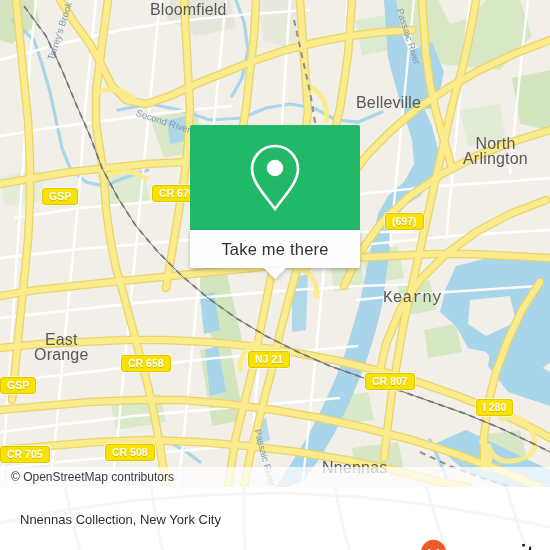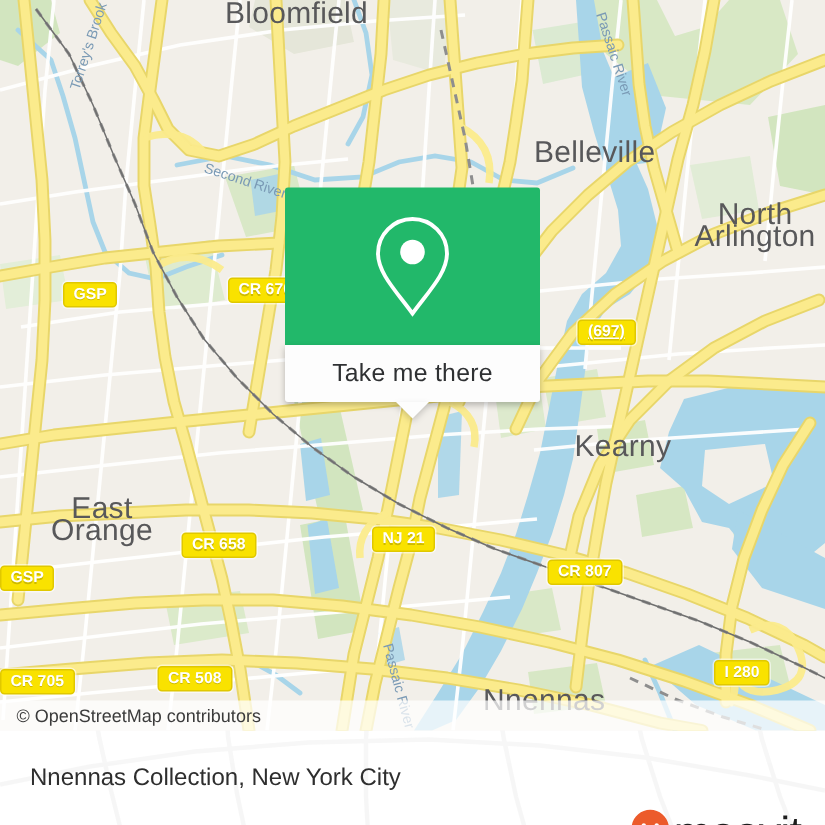--- a/index.html
+++ b/index.html
@@ -9,21 +9,21 @@
     background:#f2efe9;
   }
   #app{position:relative;width:550px;height:550px;overflow:hidden;background:#fff;}
 
   
   .map{position:absolute;left:0;top:0;width:550px;height:487px;overflow:hidden;background:#f2efe9;}
   .map-svg{position:absolute;left:0;top:0;}
 
   
   .lbl{position:absolute;color:#62635e;font-family:"Liberation Sans",sans-serif;white-space:pre;pointer-events:none;}
-  .lbl-city{font-size:20px;color:#58585a;letter-spacing:.2px;text-align:center;line-height:15px;}
+  .lbl-city{font-size:16px;color:#58585a;letter-spacing:.2px;text-align:center;line-height:15px;}
   .lbl-water{font-size:9.5px;color:#7a9ab5;font-style:normal;}
 
   
   .shield{position:absolute;background:#f9e200;border:1px solid #e0c800;border-radius:3px;
           color:#ffffff;font-size:10.5px;font-weight:bold;line-height:14px;height:15px;
           padding:0 6px;text-align:center;white-space:nowrap;
           text-shadow:0 1px 0 rgba(0,0,0,.18);box-shadow:0 0 0 1px rgba(255,255,255,.55);}
 
   
   .attrib{position:absolute;left:0;bottom:0;width:550px;height:20px;
@@ -41,21 +41,21 @@
   .popup-btn span{font-size:16.5px;color:#2f3133;letter-spacing:.2px;}
   .popup-tail{position:absolute;left:50%;transform:translateX(-50%);top:38px;
               width:0;height:0;border-left:11px solid transparent;border-right:11px solid transparent;
               border-top:11px solid #fdfdfd;
               filter:drop-shadow(0 2px 2px rgba(0,0,0,.18));}
 
   
   .footer{position:absolute;left:0;top:487px;width:550px;height:63px;background:#ffffff;overflow:hidden;}
   .footer-wm{position:absolute;left:0;top:-30px;width:550px;height:110px;opacity:.5;}
   .footer-title{position:absolute;left:20px;top:50%;transform:translateY(-50%);
-                font-size:16px;color:#2e2e2e;white-space:nowrap;text-align:right;}
+                font-size:13px;color:#2e2e2e;white-space:nowrap;text-align:right;}
   .brand{position:absolute;right:16px;top:50%;transform:translateY(-50%);
          display:flex;align-items:center;gap:2px;margin-top:37px;}
   .brand-word{font-size:30px;color:#1c1c1c;letter-spacing:-.6px;line-height:30px;}
 </style>
 </head>
 <body>
 
 <div id="app">
 
   <div class="map">
@@ -235,39 +235,39 @@
       </g>
     </svg>
 
     <div id="cities">
         <div class="lbl lbl-city" style="left: 150px; top: 2px;">Bloomfield</div>
         <div class="lbl lbl-city" style="left: 356px; top: 95px;">Belleville</div>
         <div class="lbl lbl-city" style="left: 463px; top: 136px;">North
 Arlington</div>
         <div class="lbl lbl-city" style="left: 34px; top: 288px; margin-top: 44px;">East
 Orange</div>
-        <div class="lbl lbl-city" style="left: 383px; top: 291px;">Kearny</div>
+        <div class="lbl lbl-city" style="left: 383px; top: 291px; font-family: Liberation Mono, monospace;">Kearny</div>
         <div class="lbl lbl-city" style="left: 322px; top: 460px;">Nnennas</div>
       </div>
 
     <div id="waters">
         <div class="lbl lbl-water" style="left: 45px; top: 58px; transform: rotate(-72deg); transform-origin: 0px 0px;">Torrey's Brook</div>
         <div class="lbl lbl-water" style="left: 138px; top: 107px; transform: rotate(18deg); transform-origin: 0px 0px;">Second River</div>
         <div class="lbl lbl-water" style="left: 405px; top: 7px; transform: rotate(72deg); transform-origin: 0px 0px;">Passaic River</div>
         <div class="lbl lbl-water" style="left: 263px; top: 428px; transform: rotate(75deg); transform-origin: 0px 0px;">Passaic River</div>
       </div>
 
     <div id="shields">
         <div class="shield" style="left: 42px; top: 188px;">GSP</div>
         <div class="shield" style="left: 152px; top: 185px;">CR 670</div>
-        <div class="shield" style="left: 385px; top: 213px; text-decoration: underline;">(697)</div>
+        <div class="shield" style="left: 385px; top: 213px;">(697)</div>
         <div class="shield" style="left: 121px; top: 355px;">CR 658</div>
         <div class="shield" style="left: 248px; top: 351px;">NJ 21</div>
         <div class="shield" style="left: 365px; top: 373px;">CR 807</div>
-        <div class="shield" style="left: 476px; top: 399px; margin-top: 41px;">I 280</div>
+        <div class="shield" style="left: 476px; top: 399px;">I 280</div>
         <div class="shield" style="left: 0px; top: 377px;">GSP</div>
         <div class="shield" style="left: 105px; top: 444px;">CR 508</div>
         <div class="shield" style="left: 0px; top: 446px;">CR 705</div>
       </div>
 
     <div class="attrib">
       <span>© OpenStreetMap contributors</span>
     </div>
   </div>
 

